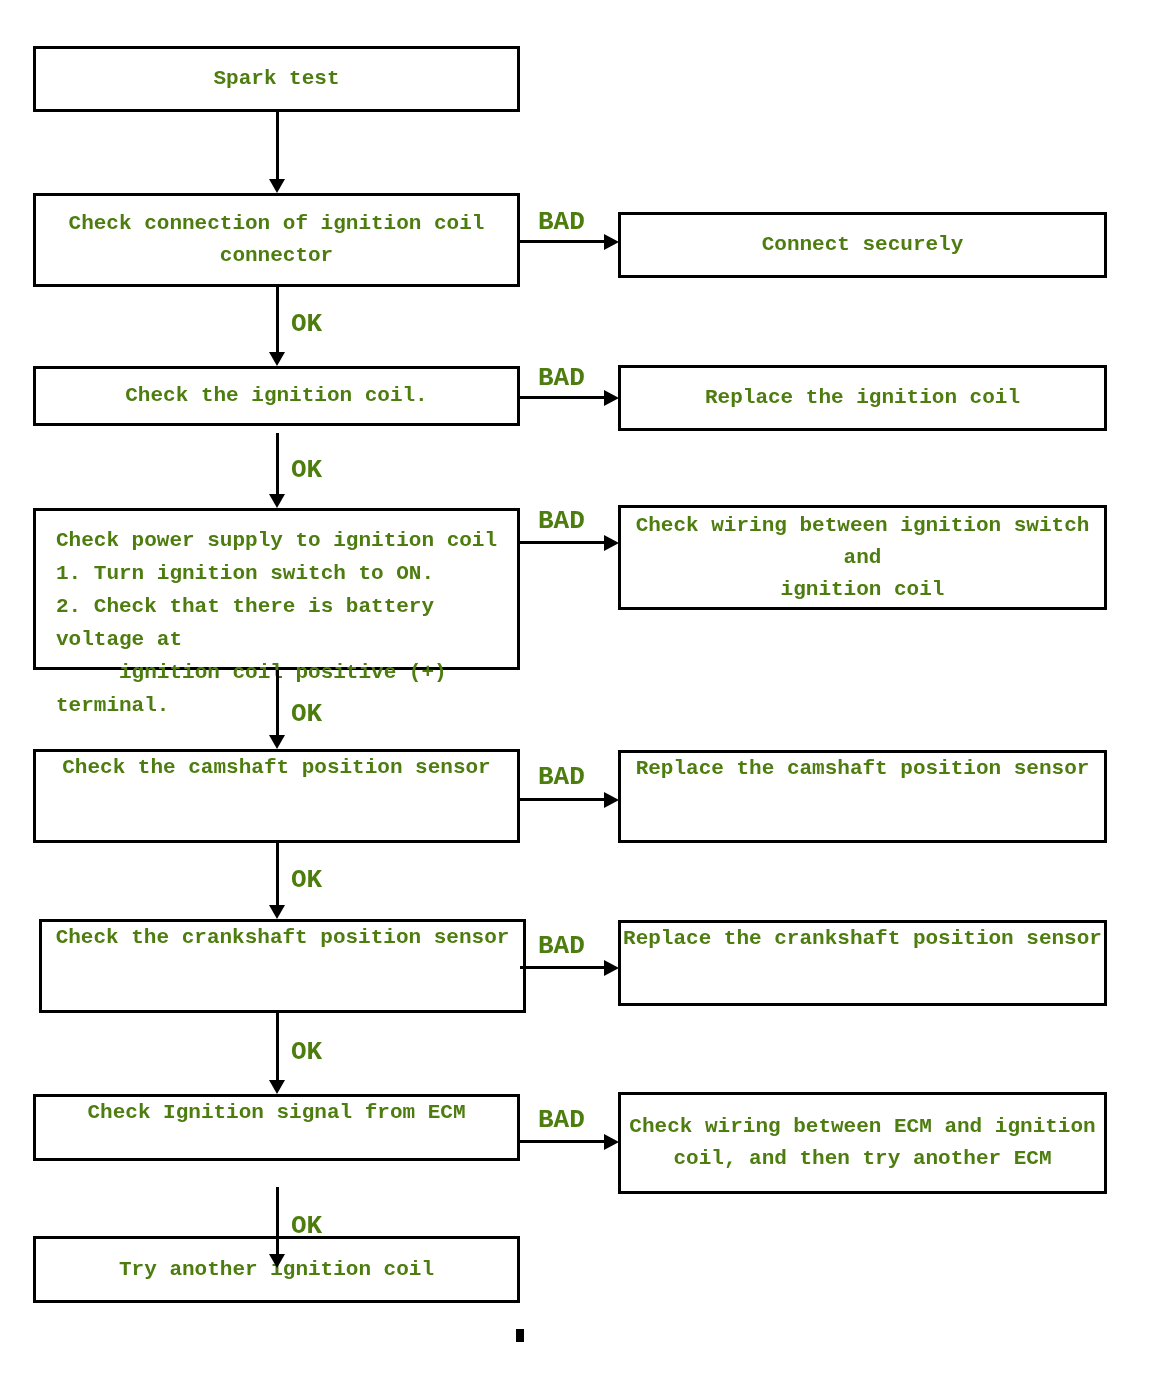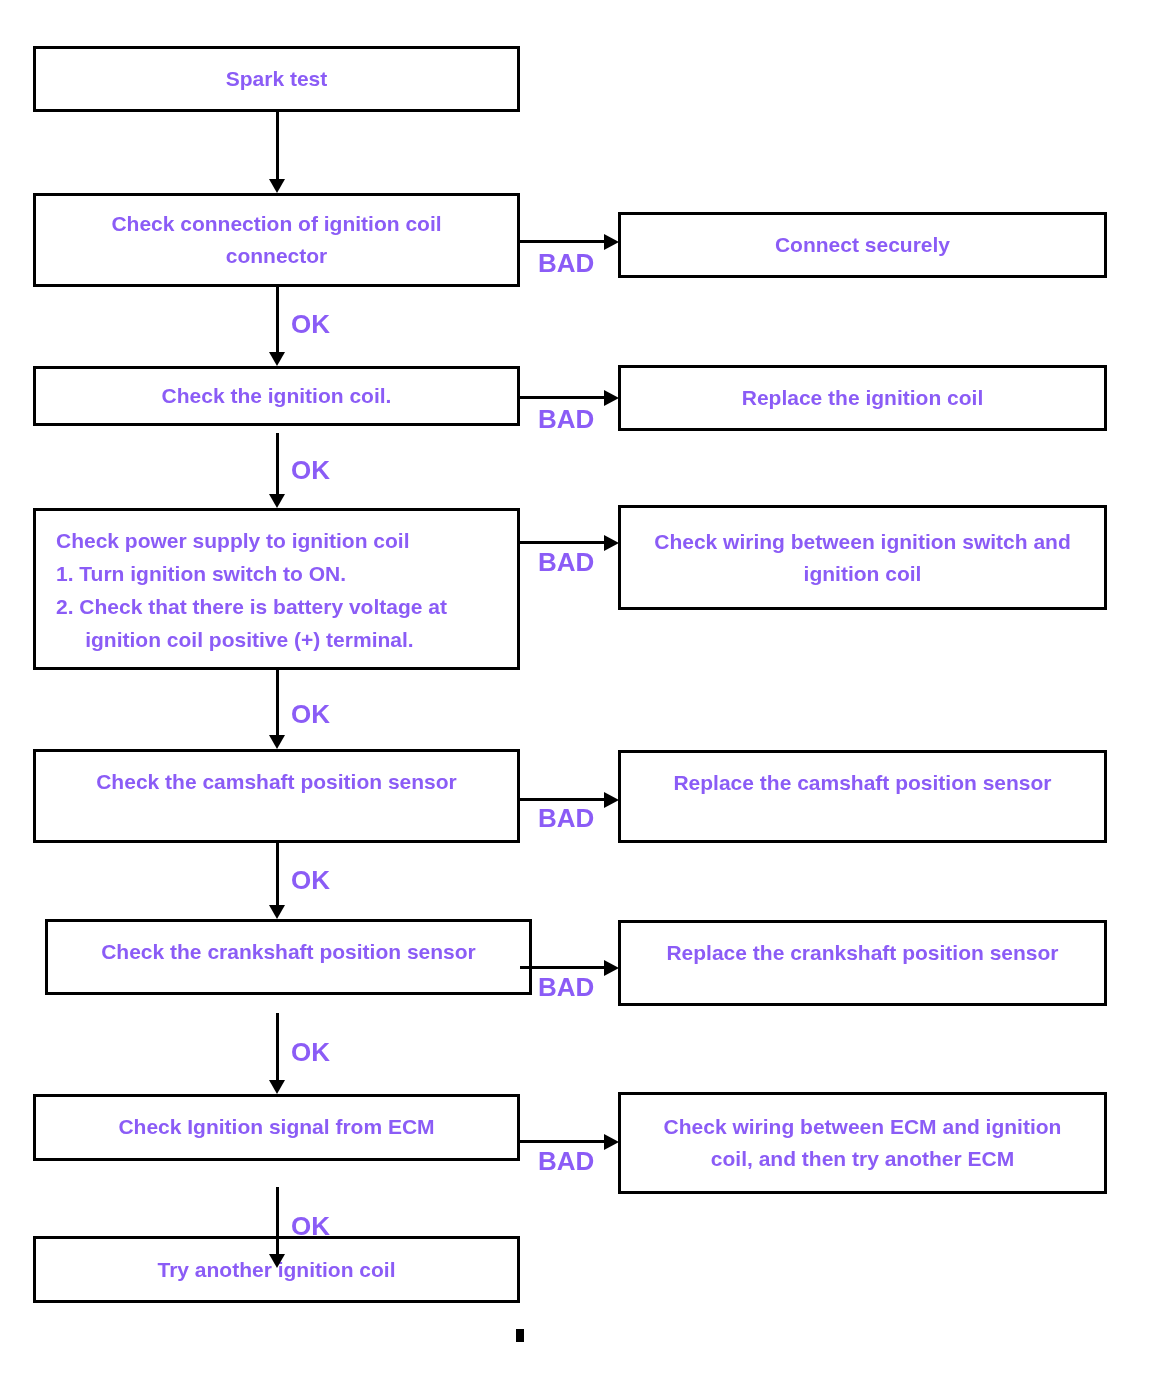--- a/index.html
+++ b/index.html
@@ -1,40 +1,40 @@
 <!DOCTYPE html>
 <html><head>
 <meta charset="utf-8">
 <style>
   html,body{margin:0;padding:0;background:#ffffff;}
   .canvas{
     position:relative;width:1152px;height:1378px;background:#ffffff;
-    font-family:Liberation Sans, sans-serif;color:#8b5cf6;
+    font-family:Liberation Mono, monospace;color:#4d7c0f;
     overflow:hidden;
   }
   .box{
     position:absolute;box-sizing:border-box;border:3px solid #000;background:#fff;
     display:flex;align-items:center;justify-content:center;
     text-align:center;font-weight:bold;font-size:21px;line-height:32px;
     white-space:pre-wrap;
   }
-  .box.top-align{align-items:flex-start;padding-top:14px;}
+  .box.top-align{align-items:flex-start;}
   .box.left-align{justify-content:flex-start;text-align:left;
     padding:13px 6px 0 20px;align-items:flex-start;line-height:33px;}
   .vline{position:absolute;left:276px;width:3px;background:#000;}
   .hline{position:absolute;height:3px;background:#000;left:520px;width:86px;}
   .arrow-down{position:absolute;left:269px;width:0;height:0;
     border-left:8px solid transparent;border-right:8px solid transparent;
     border-top:14px solid #000;}
   .arrow-right{position:absolute;left:604px;width:0;height:0;
     border-top:8px solid transparent;border-bottom:8px solid transparent;
     border-left:15px solid #000;}
   .lbl{position:absolute;font-weight:bold;font-size:26px;line-height:28px;}
   .lbl.ok{left:291px;}
-  .lbl.bad{left:538px;margin-top:41px;}
+  .lbl.bad{left:538px;}
   .notch{position:absolute;background:#000;}
 </style>
 </head>
 <body>
 
 <div class="canvas">
 
   <div class="box" style="left:33px;top:46px;width:487px;height:66px;">Spark test</div>
 
   <div class="box" style="left:33px;top:193px;width:487px;height:94px;">Check connection of ignition coil
@@ -42,21 +42,21 @@
 
   <div class="box" style="left:33px;top:366px;width:487px;height:60px;">Check the ignition coil.</div>
 
   <div class="box left-align" style="left:33px;top:508px;width:487px;height:162px;">Check power supply to ignition coil
 1. Turn ignition switch to ON.
 2. Check that there is battery voltage at
      ignition coil positive (+) terminal.</div>
 
   <div class="box top-align" style="left:33px;top:749px;width:487px;height:94px;">Check the camshaft position sensor</div>
 
-  <div class="box top-align" style="left:45px;top:919px;width:487px;height:76px;">Check the crankshaft position sensor</div>
+  <div class="box top-align" style="left:39px;top:919px;width:487px;height:94px;">Check the crankshaft position sensor</div>
 
   <div class="box top-align" style="left:33px;top:1094px;width:487px;height:67px;">Check Ignition signal from ECM</div>
 
   <div class="box" style="left:33px;top:1236px;width:487px;height:67px;">Try another ignition coil</div>
 
   <div class="box" style="left:618px;top:212px;width:489px;height:66px;">Connect securely</div>
 
   <div class="box" style="left:618px;top:365px;width:489px;height:66px;">Replace the ignition coil</div>
 
   <div class="box" style="left:618px;top:505px;width:489px;height:105px;">Check wiring between ignition switch and

